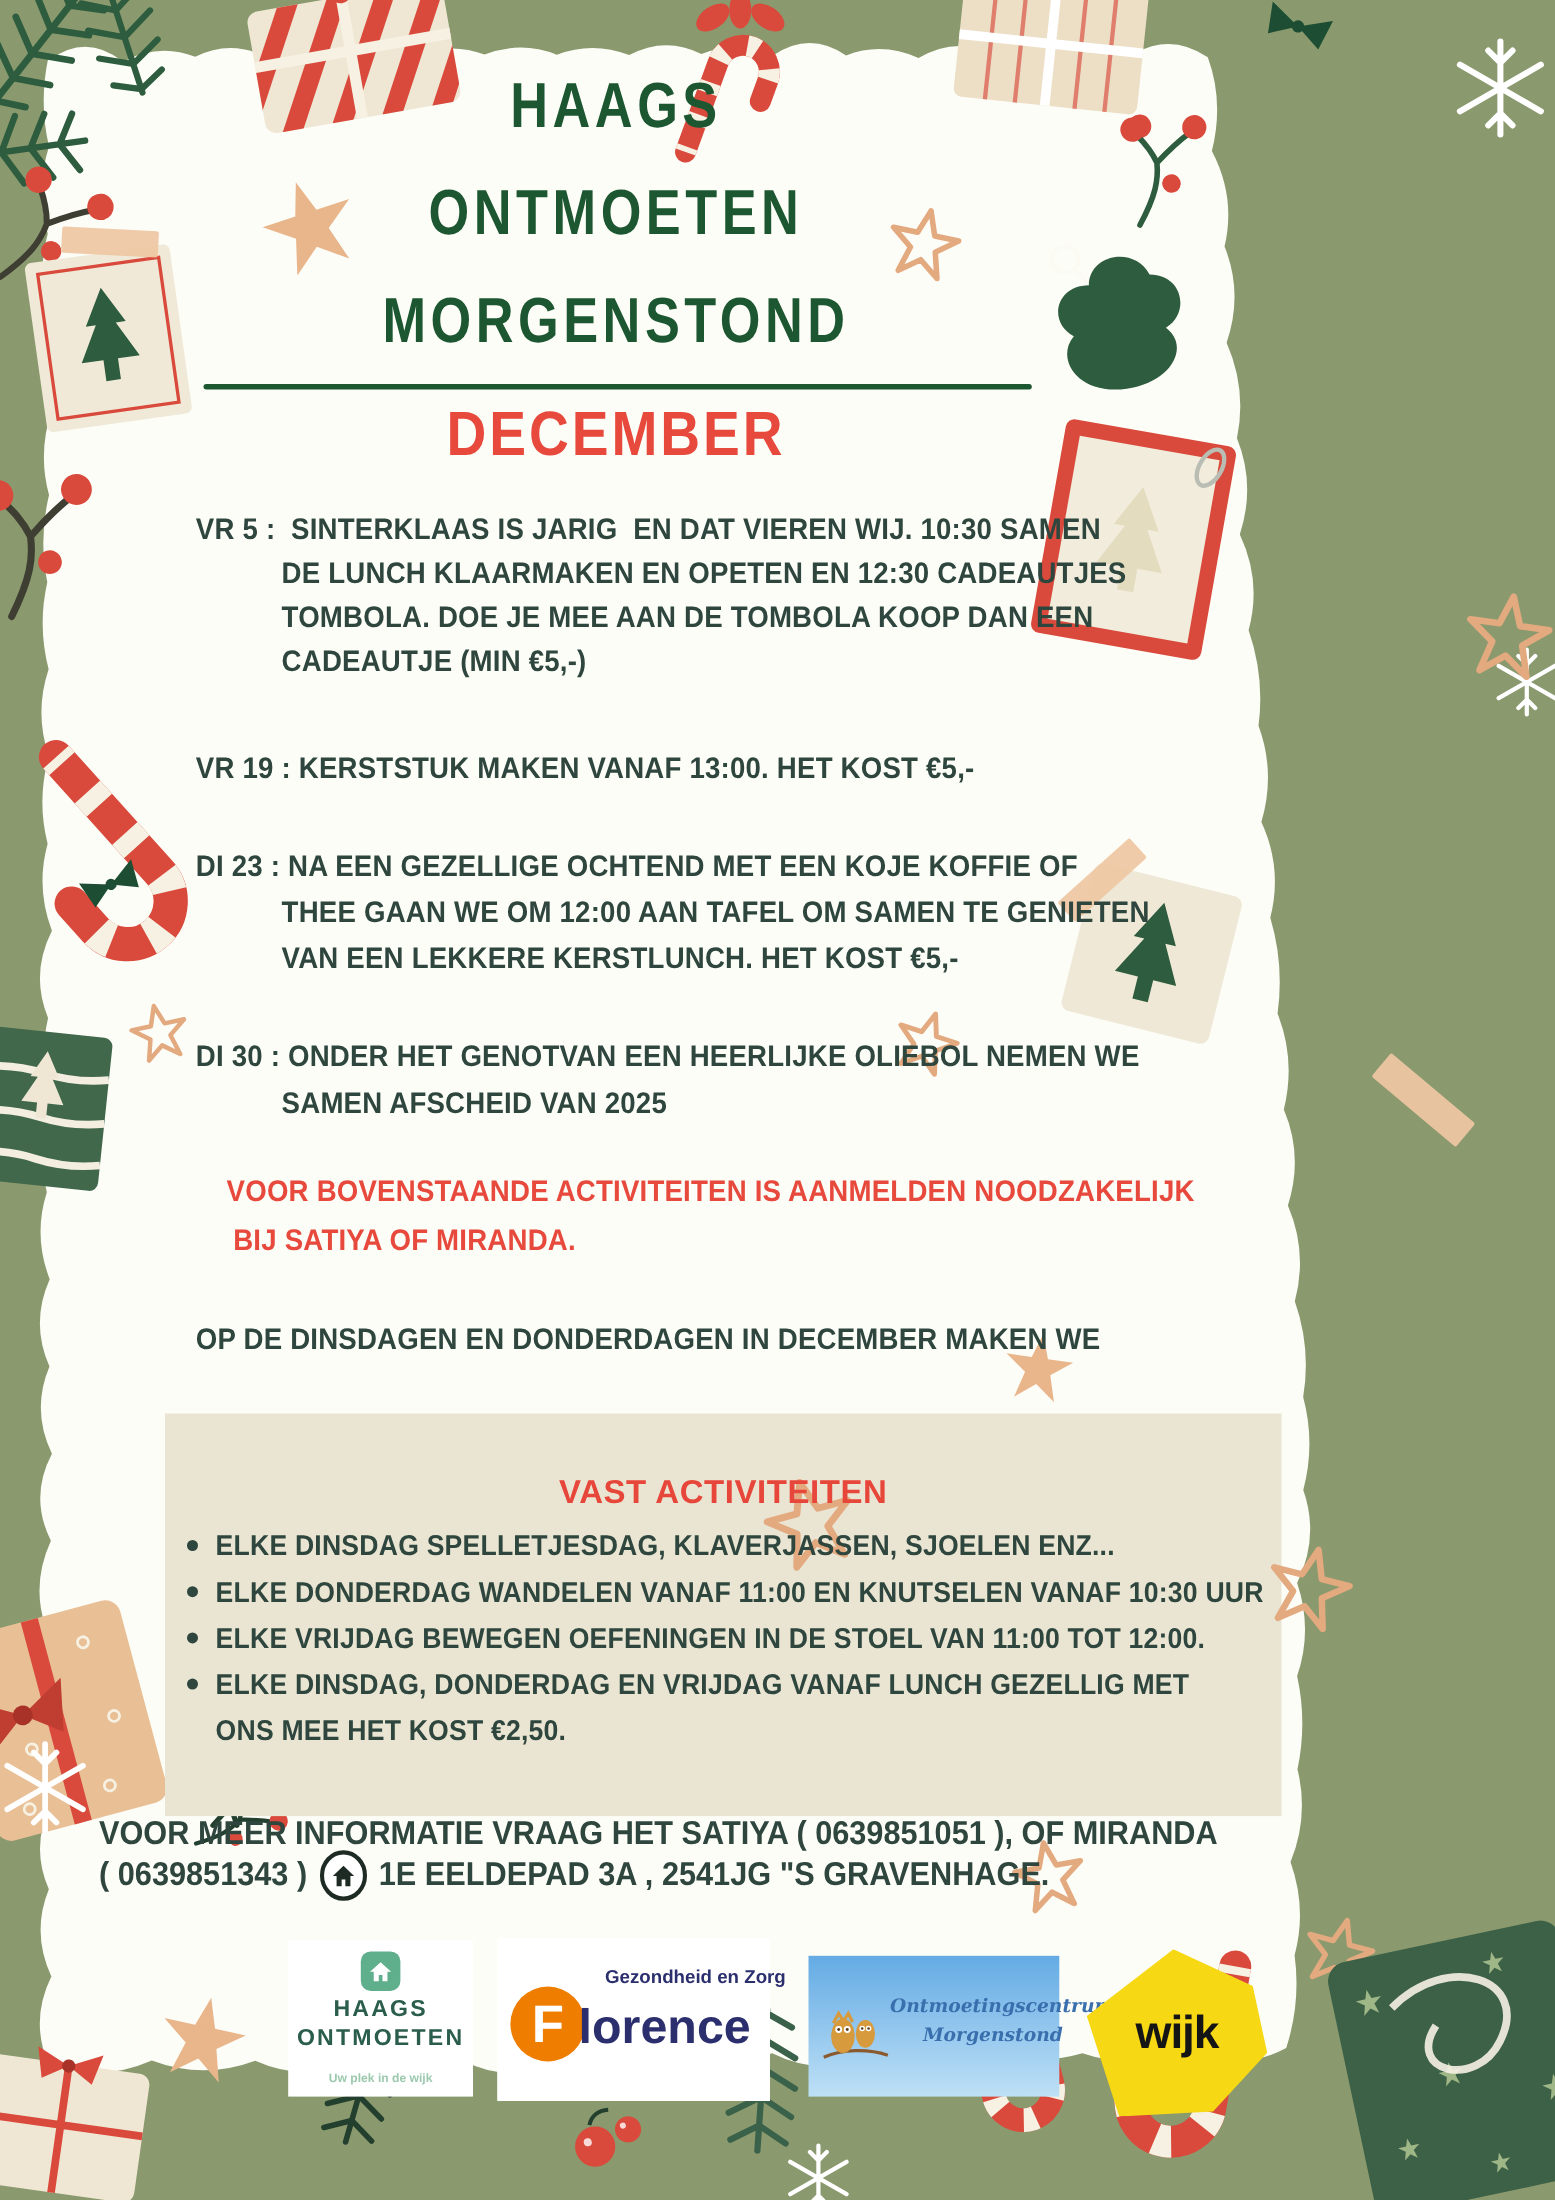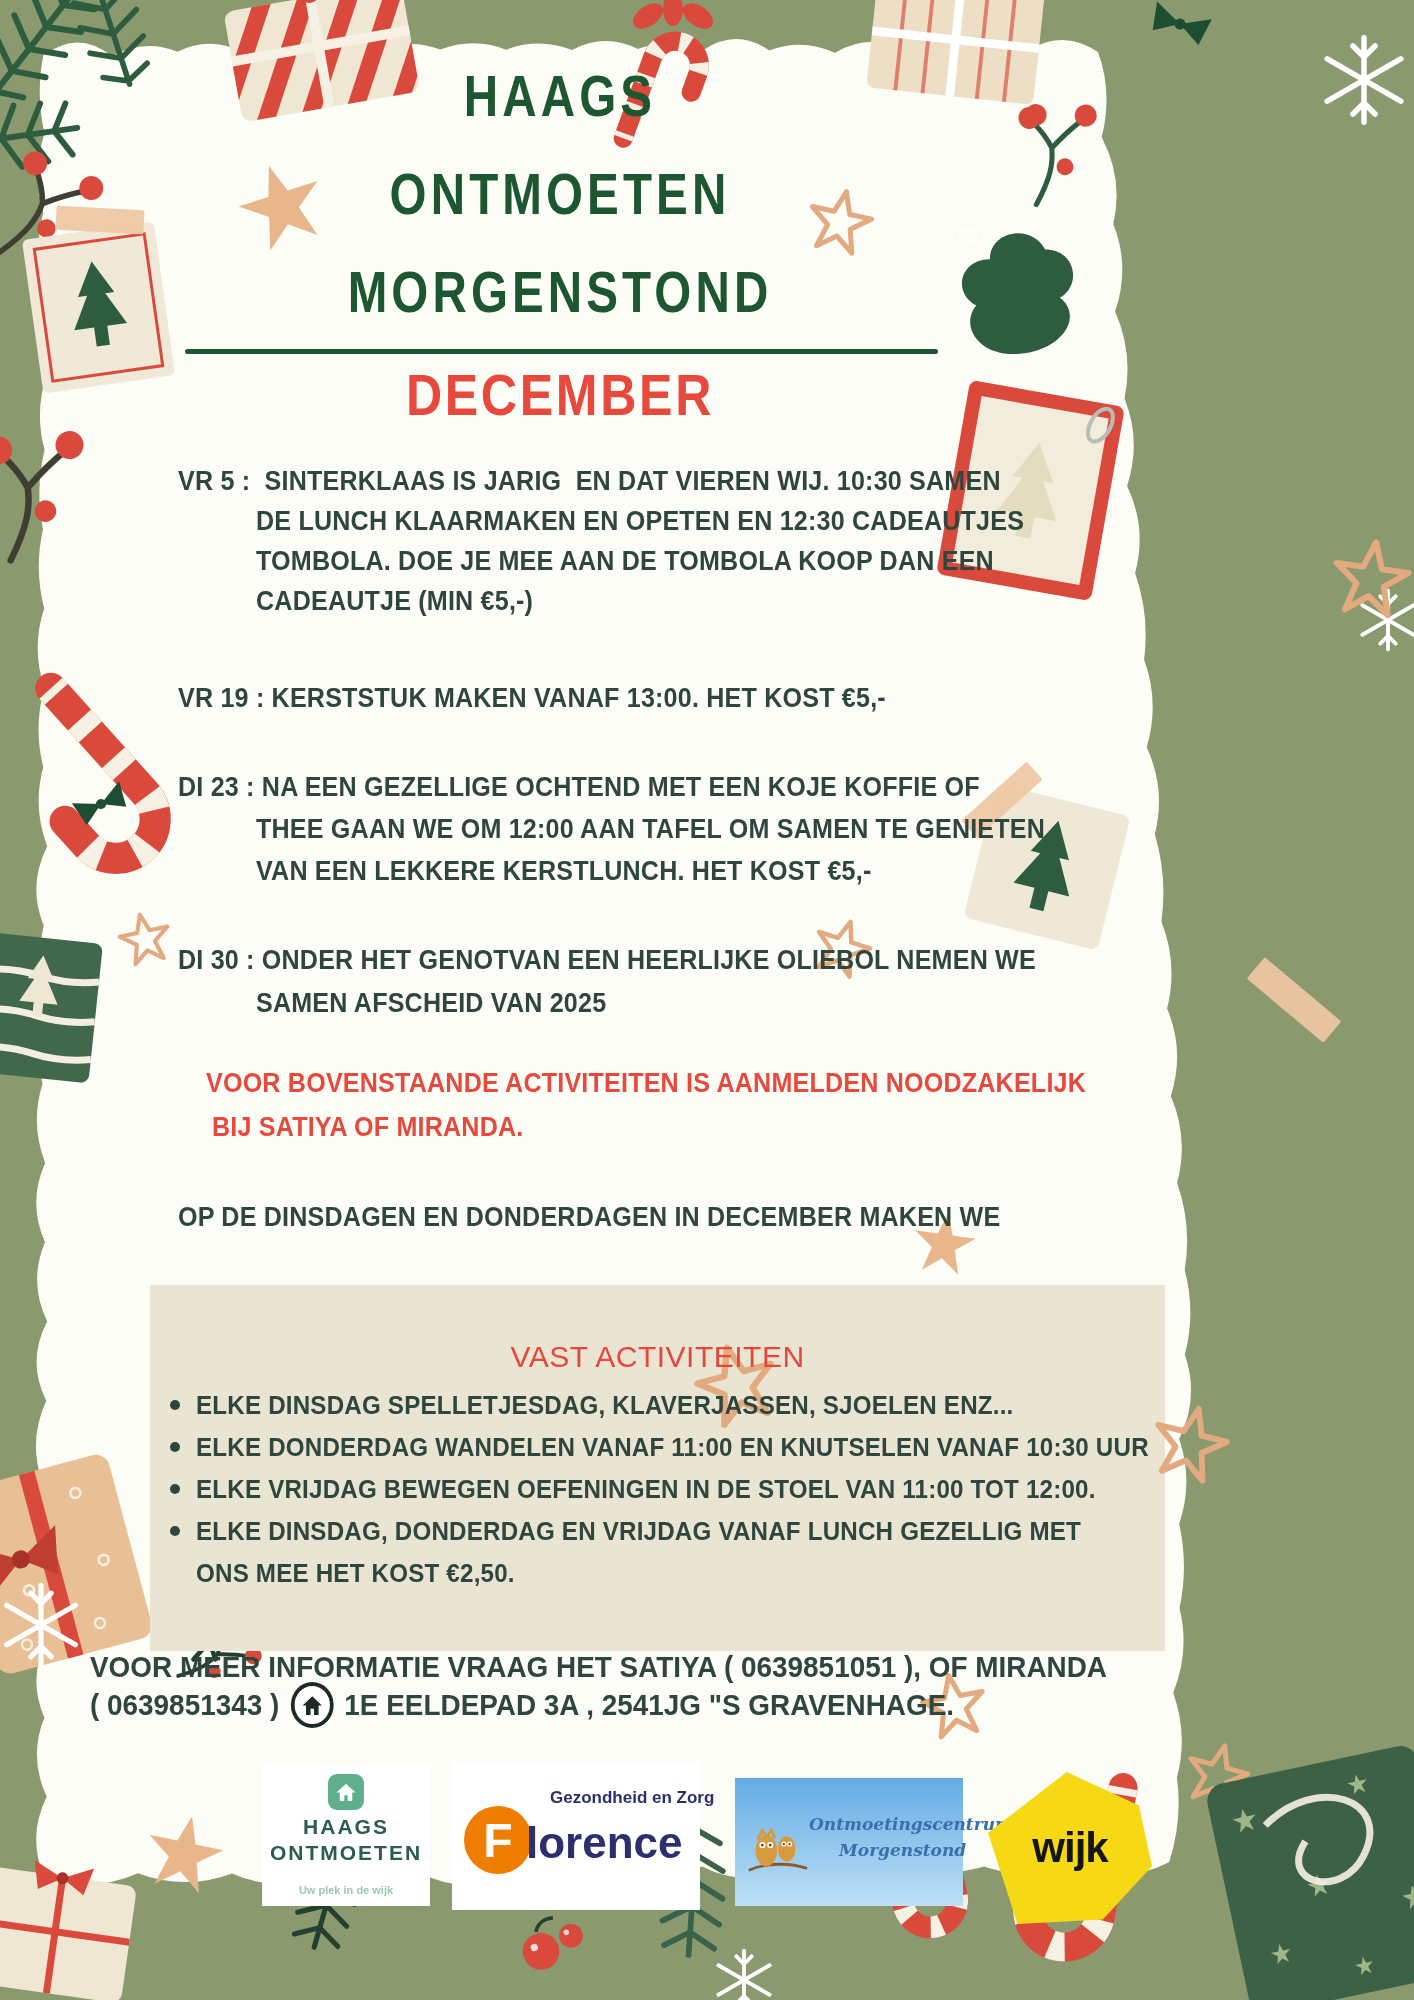--- a/index.html
+++ b/index.html
@@ -16,21 +16,21 @@
               font-size:58px;font-weight:bold;letter-spacing:5px;transform:scaleX(.82);white-space:pre;}
   #rule{position:absolute;left:185px;top:349px;width:753px;height:5px;background:#1d5731;border-radius:3px;}
   #month{position:absolute;left:0;top:362px;width:1120px;text-align:center;color:#e7493c;
          font-size:57px;font-weight:bold;letter-spacing:3px;transform:scaleX(.88);white-space:pre;}
   .line{position:absolute;white-space:pre;font-weight:bold;color:#2e463e;font-size:27px;
         transform:scaleX(.93);transform-origin:0 50%;letter-spacing:.2px;}
   .line.red{color:#e7493c;}
   .line.bullet{font-size:26px;}
   .dot{position:absolute;width:10px;height:10px;border-radius:50%;background:#2e463e;}
   .vast-title{position:absolute;left:150px;top:1340px;width:1015px;text-align:center;color:#e7463a;
-              font-size:30px;font-weight:normal;letter-spacing:.5px;}
+              font-size:30px;font-weight:bold;letter-spacing:.5px;}
   .footer-line{position:absolute;white-space:pre;font-weight:bold;color:#2e463e;font-size:30px;
                transform:scaleX(.93);transform-origin:0 50%;}
   #footer-row2{position:absolute;left:90px;top:1682px;display:flex;align-items:center;gap:12px;
                transform:scaleX(.93);transform-origin:0 50%;}
   #footer-row2 span{white-space:pre;font-weight:bold;color:#2e463e;font-size:30px;}
   .house-badge{display:inline-flex;width:46px;height:46px;border:4px solid #1d2b24;border-radius:50%;
                align-items:center;justify-content:center;background:#fff;box-sizing:border-box;}
   .logo-card{position:absolute;}
   .haags-line{color:#2a5d4b;font-weight:bold;font-size:21px;letter-spacing:2px;line-height:26px;}
   .haags-tag{color:#9cc9ae;font-size:11px;font-weight:bold;margin-top:18px;}

